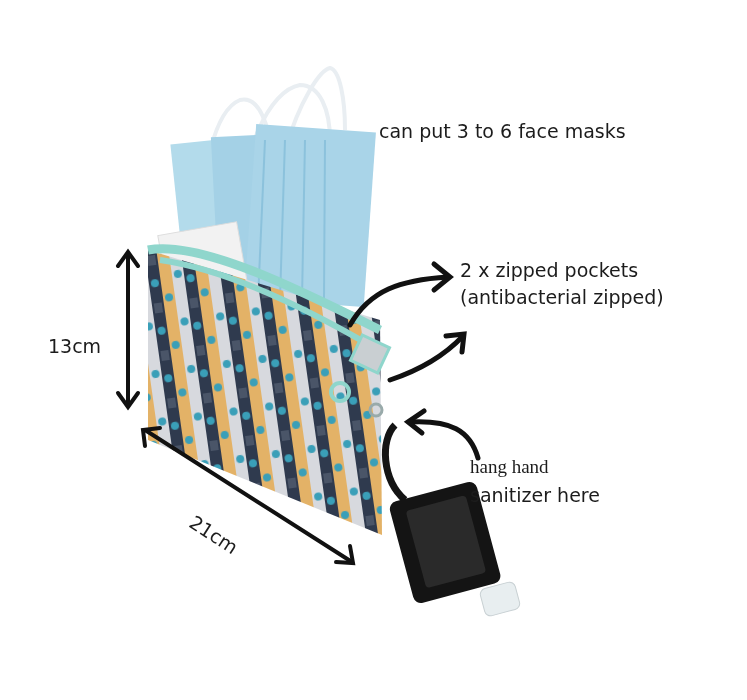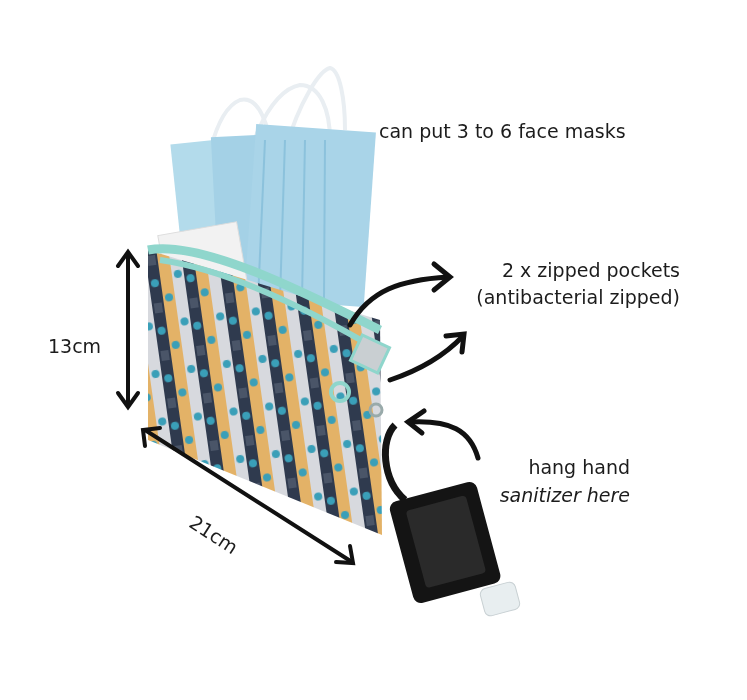--- a/index.html
+++ b/index.html
@@ -1,18 +1,18 @@
 <!DOCTYPE html>
 <html><head>
 <meta charset="utf-8">
 <style>
   html, body { margin: 0; padding: 0; background: #ffffff; }
   body { width: 747px; height: 700px; position: relative; overflow: hidden; font-family: "DejaVu Sans", sans-serif; color: #1a1a1a; }
   .label { position: absolute; font-size: 19px; line-height: 1.3; color: #1c1c1c; white-space: nowrap; }
-  .center { text-align: right; }
+  .center { text-align: left; }
   svg { position: absolute; left: 0; top: 0; }
 </style>
 </head>
 <body>
 
 <svg width="747" height="700" viewBox="0 0 747 700">
   <defs>
     <pattern id="cats" width="36" height="48" patternUnits="userSpaceOnUse" patternTransform="rotate(-8)">
       <rect width="36" height="48" fill="#bfc3ca"></rect>
       <rect x="0" y="0" width="12" height="48" fill="#2f3a4e"></rect>
@@ -74,14 +74,14 @@
     <path d="M478 458 C470 430 450 420 410 422"></path>
     <polyline points="424,411 408,422 422,433"></polyline>
   </g>
 </svg>
 
 <div class="label" style="left:379px; top:119px;">can put 3 to 6 face masks</div>
 <div class="label center" style="left:460px; top:258px; width:220px;">2 x zipped pockets</div>
 <div class="label center" style="left:460px; top:285px; width:220px;">(antibacterial zipped)</div>
 <div class="label" style="left:48px; top:324px;margin-top:10px;">13cm</div>
 <div class="label" style="left:198px; top:510px; transform:rotate(33deg); transform-origin:left top;">21cm</div>
-<div class="label center" style="left:470px; top:455px; width:160px;">hang hand</div>
-<div class="label center" style="left:470px; top:483px; width:160px;font-style:italic;">sanitizer here</div>
+<div class="label center" style="left:470px; top:455px; width:160px;font-family:Liberation Serif, serif;">hang hand</div>
+<div class="label center" style="left:470px; top:483px; width:160px;">sanitizer here</div>
 
 </body></html>

